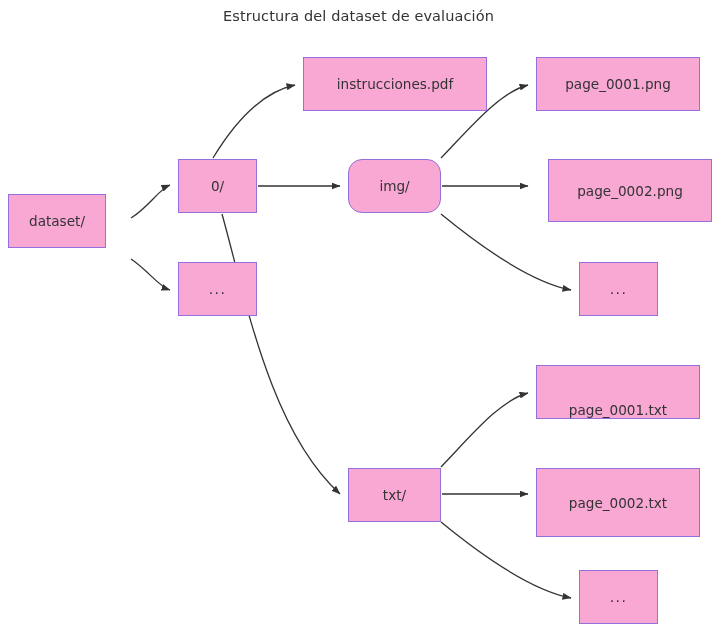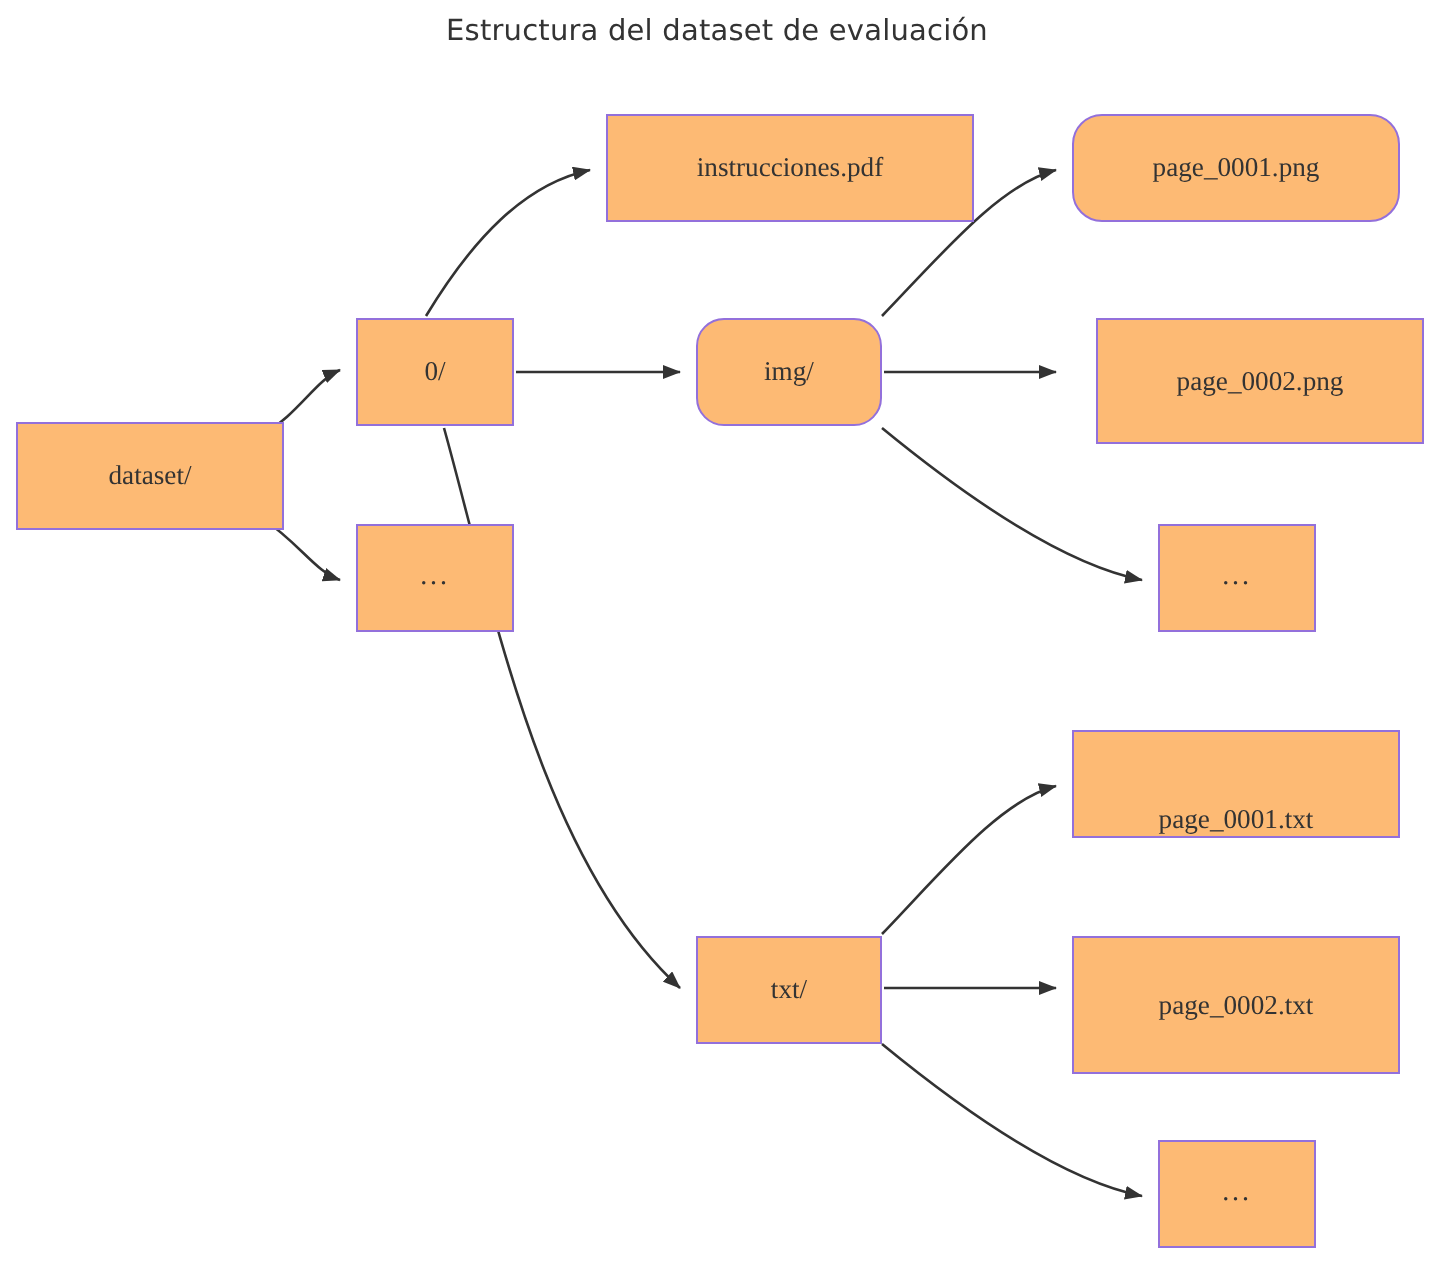--- a/index.html
+++ b/index.html
@@ -32,30 +32,29 @@
   #edge-layer {
     position: absolute;
     left: 0;
     top: 0;
     width: 717px;
     height: 640px;
   }
   .node {
     position: absolute;
     box-sizing: border-box;
-    background: #fdba74;
+    background: #f9a8d4;
     border: 1.4px solid #9370db;
     display: flex;
     align-items: center;
     justify-content: center;
     font-size: 13.6px;
     color: #333333;
     white-space: nowrap;
     z-index: 2;
-    font-family: Liberation Serif, serif;
   }
   .node-ellipsis {
     letter-spacing: 1.4px;
     font-size: 14px;
   }
 </style>
 </head>
 <body>
 
 <div id="diagram-root">
@@ -77,39 +76,39 @@
         <path d="M 441 158 C 470 128, 500 92, 528 85"></path>
         <path d="M 442 186 L 528 186"></path>
         <path d="M 441 214 C 480 246, 530 282, 571 290"></path>
         <path d="M 441 467 C 470 437, 500 400, 528 393"></path>
         <path d="M 442 494 L 528 494"></path>
         <path d="M 441 522 C 480 554, 530 590, 571 598"></path>
       </g>
   </svg>
 
   <div id="nodes-layer">
-      <div class="node" style="left: 8px; top: 211px; width: 134px; height: 54px;">
+      <div class="node" style="left: 8px; top: 194px; width: 98px; height: 54px;">
         <span>dataset/</span>
       </div>
       <div class="node" style="left: 178px; top: 159px; width: 79px; height: 54px;">
         <span>0/</span>
       </div>
       <div class="node node-ellipsis" style="left: 178px; top: 262px; width: 79px; height: 54px;">
         <span>...</span>
       </div>
       <div class="node" style="left: 303px; top: 57px; width: 184px; height: 54px;">
         <span>instrucciones.pdf</span>
       </div>
       <div class="node" style="left: 348px; top: 159px; width: 93px; height: 54px; border-radius: 14px;">
         <span>img/</span>
       </div>
       <div class="node" style="left: 348px; top: 468px; width: 93px; height: 54px; text-align: right;">
         <span>txt/</span>
       </div>
-      <div class="node" style="left: 536px; top: 57px; width: 164px; height: 54px; border-radius: 15px;">
+      <div class="node" style="left: 536px; top: 57px; width: 164px; height: 54px;">
         <span>page_0001.png</span>
       </div>
       <div class="node" style="left: 548px; top: 159px; width: 164px; height: 63px;">
         <span>page_0002.png</span>
       </div>
       <div class="node node-ellipsis" style="left: 579px; top: 262px; width: 79px; height: 54px;">
         <span>...</span>
       </div>
       <div class="node" style="left: 536px; top: 365px; width: 164px; height: 54px; align-items: flex-end;">
         <span>page_0001.txt</span>

